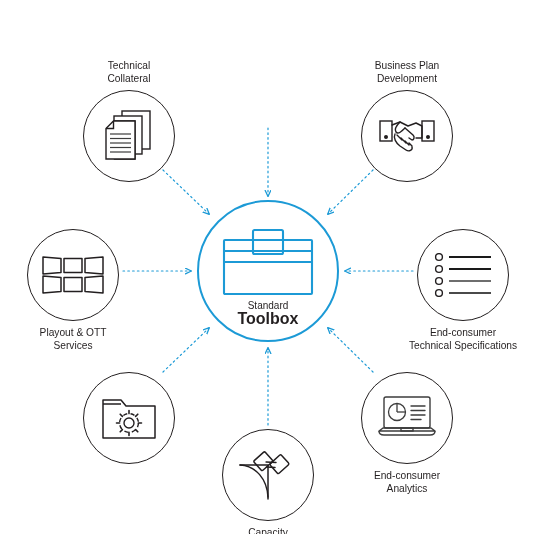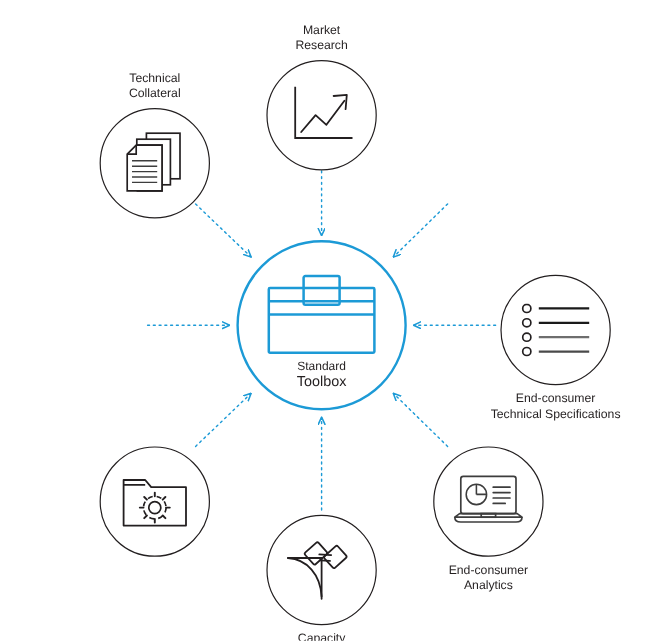--- a/index.html
+++ b/index.html
@@ -55,22 +55,22 @@
     line-height: 13px;
   }
   .hub-labels .l1 {
     display: block;
     font-size: 10px;
     font-weight: 400;
     color: #231f20;
   }
   .hub-labels .l2 {
     display: block;
-    font-size: 12px;
-    font-weight: 400;
+    font-size: 16px;
+    font-weight: 700;
     color: #231f20;
   }
 
   
   .node {
     position: absolute;
     width: 92px;
     z-index: 3;
   }
   .node .circle {
@@ -146,33 +146,20 @@
         <line x1="2" y1="23" x2="90" y2="23"></line>
         <line x1="2" y1="34" x2="90" y2="34"></line>
       </g>
     </svg>
     <div class="hub-labels">
       <span class="l1">Standard</span>
       <span class="l2">Toolbox</span>
     </div>
   </div>
 
-  <div class="node above" id="node-market-research">
-    <div class="label">Market
-Research</div>
-    <div class="circle">
-      <svg width="56" height="52" viewBox="0 0 56 52" xmlns="http://www.w3.org/2000/svg">
-        <g stroke="#231f20" stroke-width="1.5" fill="none" stroke-linecap="square">
-          <polyline points="6,3 6,45 53,45"></polyline>
-          <polyline points="11,40 23,26 32,34 47,14" stroke-linejoin="round" stroke-linecap="round"></polyline>
-          <polyline points="38,10 49,9 48,21" stroke-linejoin="round" stroke-linecap="round"></polyline>
-        </g>
-      </svg>
-    </div>
-  </div>
 
   <div class="node above" id="node-marketing-collateral">
     <div class="label">Technical
 Collateral</div>
     <div class="circle">
       <svg width="56" height="56" viewBox="0 0 56 56" xmlns="http://www.w3.org/2000/svg">
         <g stroke="#231f20" stroke-width="1.4" fill="#ffffff">
           <rect x="21" y="3" width="28" height="38"></rect>
           <rect x="13" y="8" width="28" height="38"></rect>
           <path d="M5,18 L13,18 L13,13 L13,13 L5,20.5 Z" fill="#ffffff" stroke="none"></path>
@@ -184,20 +171,39 @@
           <line x1="9" y1="26" x2="30" y2="26"></line>
           <line x1="9" y1="30.5" x2="30" y2="30.5"></line>
           <line x1="9" y1="35" x2="30" y2="35"></line>
           <line x1="9" y1="39.5" x2="30" y2="39.5"></line>
           <line x1="9" y1="44" x2="30" y2="44"></line>
         </g>
       </svg>
     </div>
   </div>
 
+  <div class="node above" id="node-business-plan">
+    <div class="label">Business Plan
+Development</div>
+    <div class="circle">
+      <svg width="58" height="46" viewBox="0 0 58 46" xmlns="http://www.w3.org/2000/svg">
+        <g stroke="#231f20" stroke-width="1.4" fill="none">
+          <rect x="2" y="8" width="12" height="20"></rect>
+          <circle cx="8" cy="24" r="1.3" fill="#231f20"></circle>
+          <rect x="44" y="8" width="12" height="20"></rect>
+          <circle cx="50" cy="24" r="1.3" fill="#231f20"></circle>
+          <path d="M14,12 L22,9 L30,13 L38,10 L44,13 L44,25 L38,25" stroke-linejoin="round" stroke-linecap="round"></path>
+          <path d="M22,9 C19,12 16,16 18,19 C20,22 24,18 27,15" stroke-linejoin="round" stroke-linecap="round"></path>
+          <path d="M27,15 L35,22 C37,24 36,27 34,27 L31,25" stroke-linejoin="round" stroke-linecap="round"></path>
+          <path d="M19,22 L24,27 M23,25 L28,30 M27,28 L31,32 M31,30 L34,33" stroke-linecap="round"></path>
+          <path d="M17,21 C15,25 18,30 22,33 L28,37 C31,39 35,37 34,34" stroke-linejoin="round" stroke-linecap="round"></path>
+        </g>
+      </svg>
+    </div>
+  </div>
 
   <div class="node below" id="node-tech-specs">
     <div class="circle">
       <svg width="58" height="44" viewBox="0 0 58 44" xmlns="http://www.w3.org/2000/svg">
         <g fill="none" stroke-width="1.4">
           <circle cx="5" cy="4" r="3.4" stroke="#231f20"></circle>
           <circle cx="5" cy="16" r="3.4" stroke="#231f20"></circle>
           <circle cx="5" cy="28" r="3.4" stroke="#231f20"></circle>
           <circle cx="5" cy="40" r="3.4" stroke="#231f20"></circle>
         </g>
@@ -269,14 +275,30 @@
           <circle cx="28" cy="27" r="9.4" stroke-dasharray="4.2 3.4" stroke-linecap="butt"></circle>
           <path d="M28,17.6 L28,14.5 M28,36.4 L28,39.5
                    M18.6,27 L15.5,27 M37.4,27 L40.5,27
                    M21.4,20.4 L19.2,18.2 M34.6,33.6 L36.8,35.8
                    M34.6,20.4 L36.8,18.2 M21.4,33.6 L19.2,35.8" stroke-width="1.6" stroke-linecap="round"></path>
         </g>
       </svg>
     </div>
   </div>
 
+  <div class="node below" id="node-playout">
+    <div class="circle">
+      <svg width="62" height="38" viewBox="0 0 62 38" xmlns="http://www.w3.org/2000/svg">
+        <g stroke="#231f20" stroke-width="1.5" fill="none" stroke-linejoin="round">
+          <path d="M1,1 L19,2.5 L19,16.5 L1,18 Z"></path>
+          <path d="M22,2.5 L40,2.5 L40,16.5 L22,16.5 Z"></path>
+          <path d="M43,2.5 L61,1 L61,18 L43,16.5 Z"></path>
+          <path d="M1,20 L19,21.5 L19,35.5 L1,37 Z"></path>
+          <path d="M22,21.5 L40,21.5 L40,35.5 L22,35.5 Z"></path>
+          <path d="M43,21.5 L61,20 L61,37 L43,35.5 Z"></path>
+        </g>
+      </svg>
+    </div>
+    <div class="label">Playout &amp; OTT
+Services</div>
+  </div>
 
 </div>
 
 </body></html>

